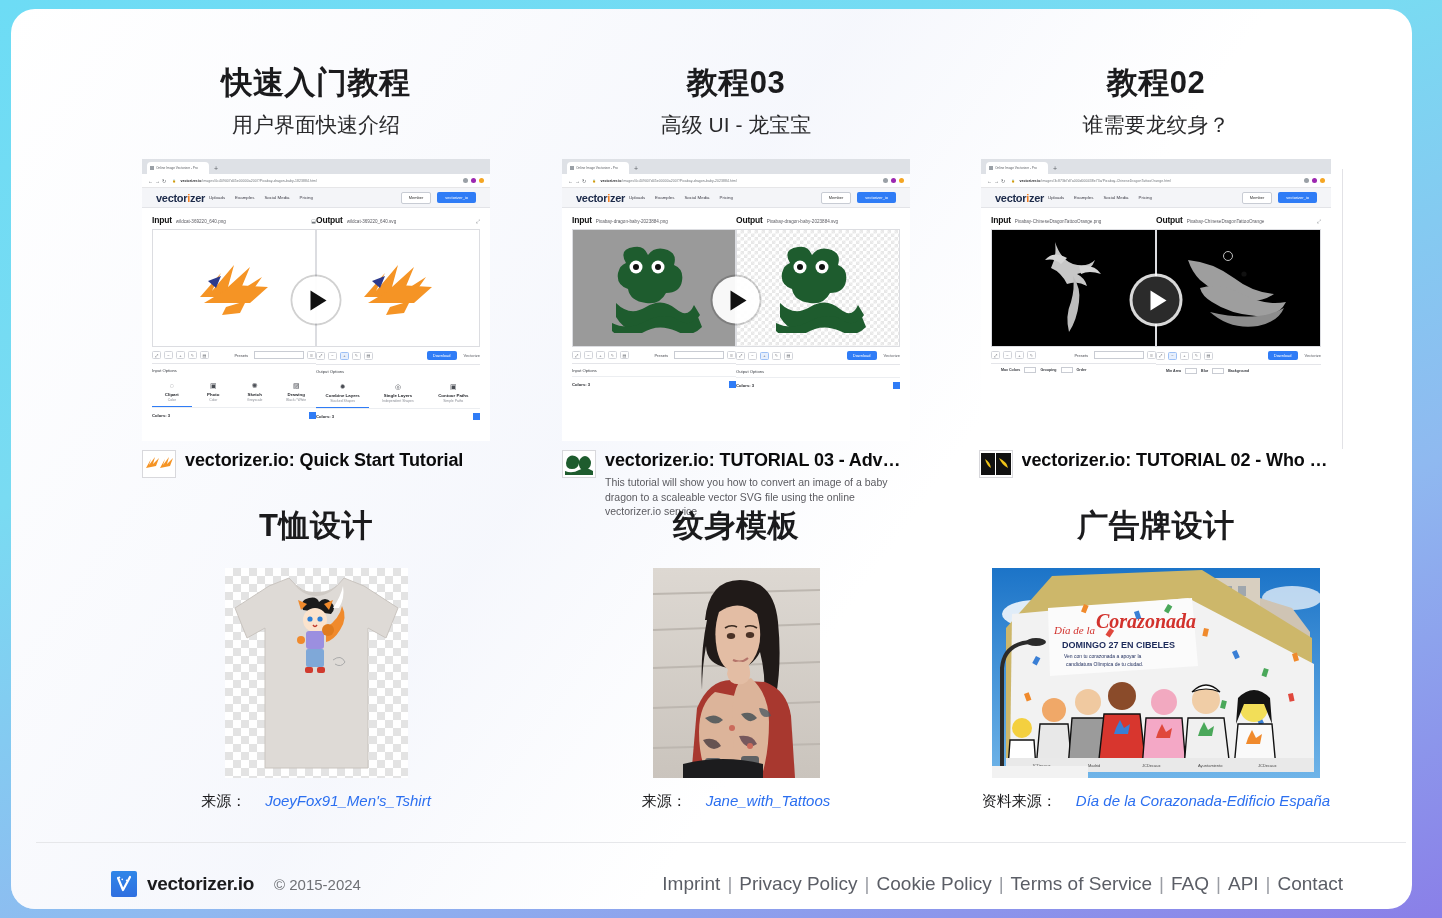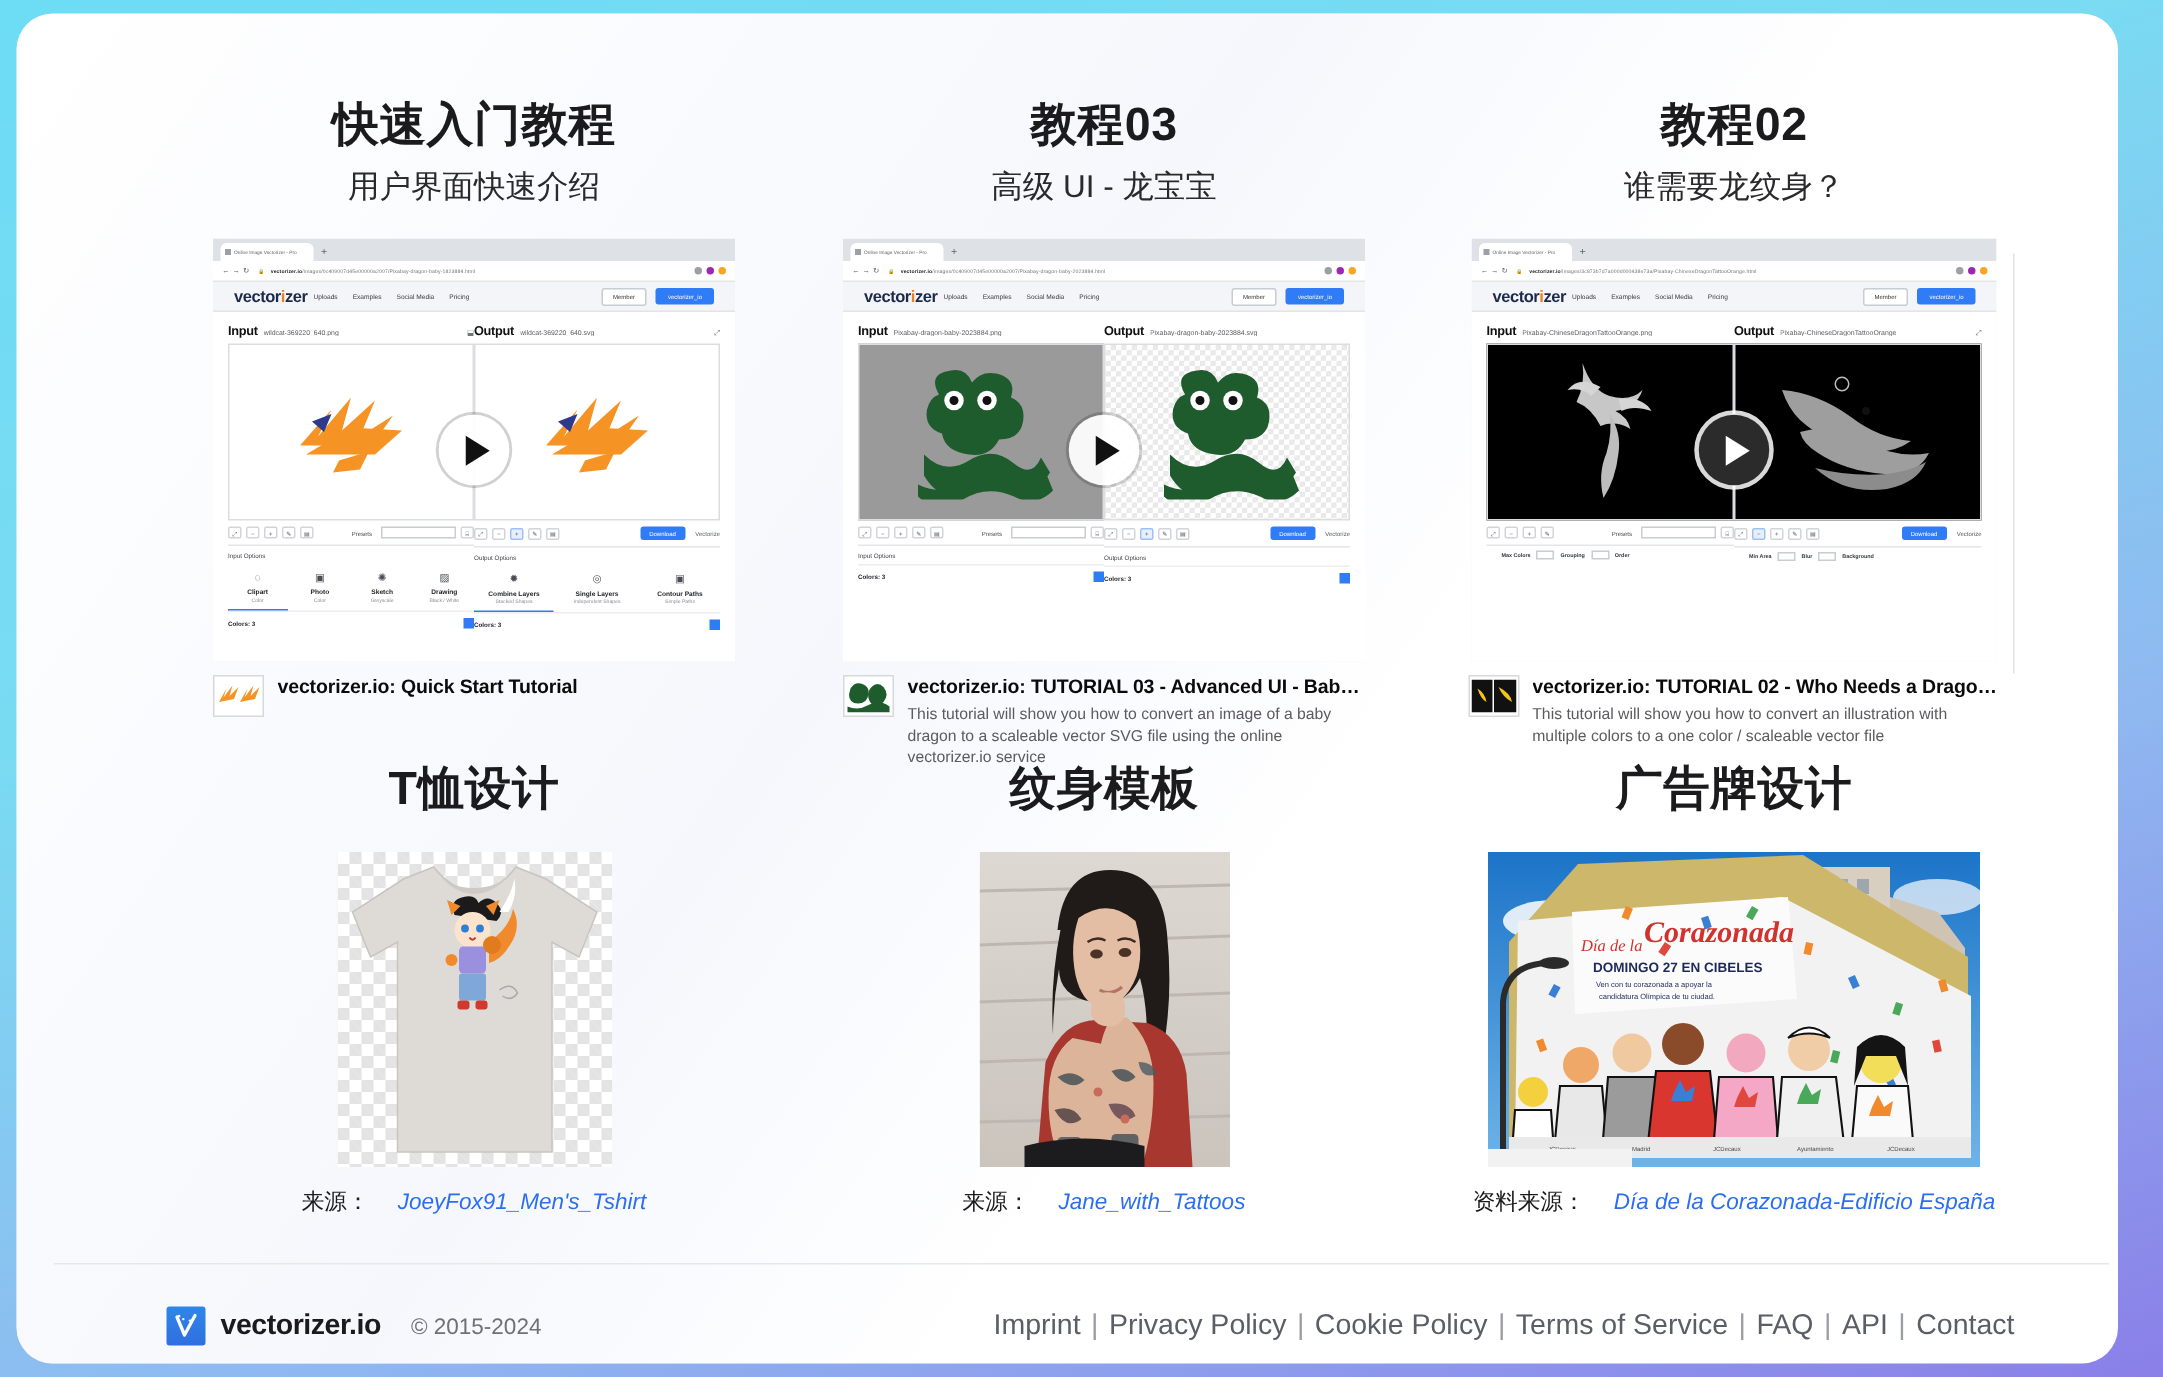--- a/index.html
+++ b/index.html
@@ -207,21 +207,21 @@
   }
   .v-meta.wide { width: 355px; }
   .v-thumb {
     width: 34px; height: 28px; flex: none;
     border: 1px solid #d8d8dc; background:#fff;
     display:flex; align-items:center; justify-content:center;
     font-size: 15px; line-height:1; overflow:hidden;
   }
   .v-meta-txt { min-width: 0; }
   .v-meta-title {
-    font-size: 13px; font-weight: bold; color: #0b0b0c;
+    font-size: 18px; font-weight: bold; color: #0b0b0c;
     white-space: nowrap; overflow: hidden; text-overflow: ellipsis;
     letter-spacing: -0.1px;
   }
   .v-meta-desc {
     font-size: 10.5px; color: #5b5b60; margin-top: 4px; line-height: 1.35;
   }
 
   
   .vrule {
     position: absolute; top: 160px; left: 1331px;
@@ -696,21 +696,20 @@
           <div class="v-thumb">
             <svg width="30" height="22" viewBox="0 0 30 22">
               <rect x="0" y="0" width="14" height="22" fill="#111"></rect>
               <rect x="15" y="0" width="15" height="22" fill="#111"></rect>
               <path d="M4 6 q5 3 6 9 q-4 -2 -6 -9 Z" fill="#f0c419"></path>
               <path d="M18 5 q8 4 9 10 q-6 -3 -9 -10 Z" fill="#f0c419"></path>
             </svg>
           </div>
           <div class="v-meta-txt">
             <div class="v-meta-title">vectorizer.io: TUTORIAL 02 - Who Needs a Dragon Tattoo?…</div>
-            <div class="v-meta-desc">This tutorial will show you how to convert an illustration with multiple colors to a one color / scaleable vector file</div>
           </div>
         </div>
       </div>
     </div>
 
     <div class="vrule"></div>
 
     <div class="gal-row">
 
       <div class="gal-col g1">

